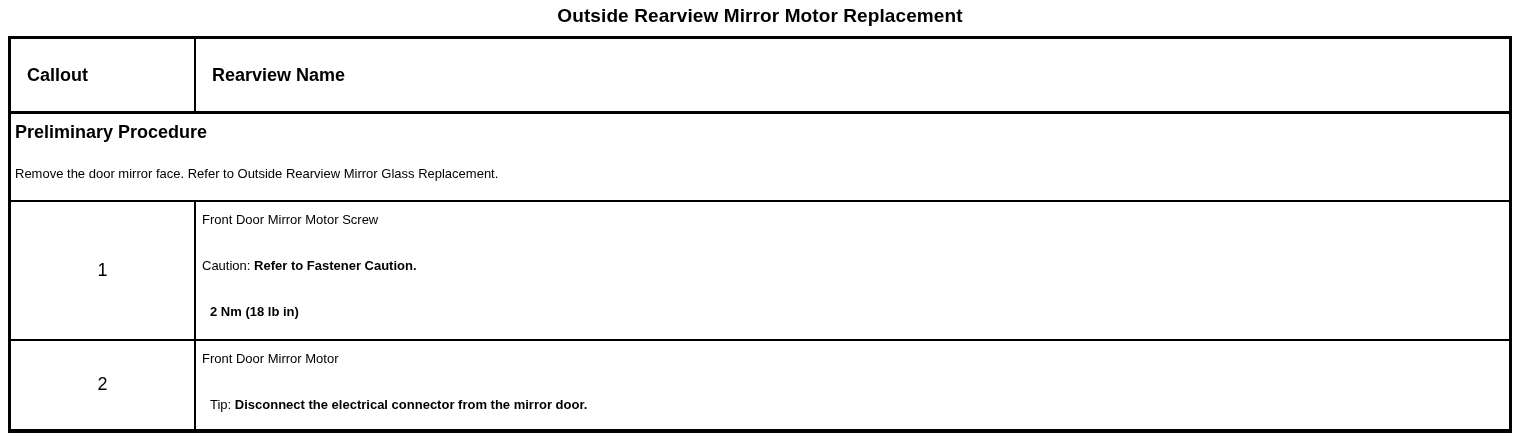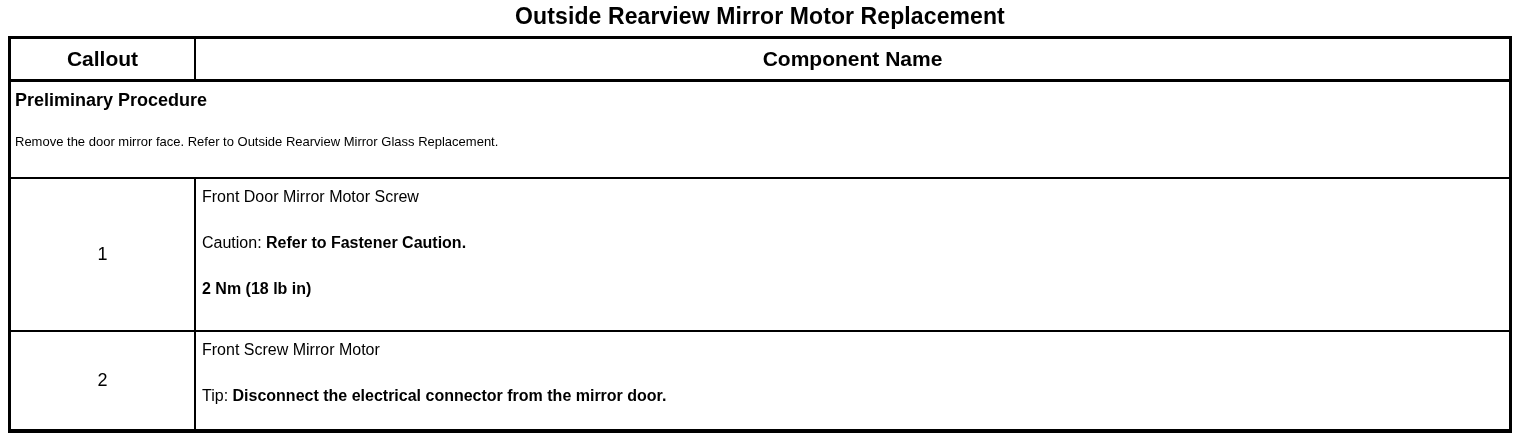--- a/index.html
+++ b/index.html
@@ -17,21 +17,21 @@
 
   .page {
     position: relative;
     width: 1520px;
     height: 442px;
     box-sizing: border-box;
   }
 
   .doc-title {
     text-align: center;
-    font-size: 23px;
+    font-size: 19px;
     font-weight: bold;
     line-height: 24px;
     padding-top: 4px;
     letter-spacing: 0.1px;
   }
 
   .table-wrap {
     margin: 8px 8px 0 8px;
     border: 3px solid #000;
     border-bottom-width: 4px;
@@ -53,26 +53,26 @@
 
   table.proc th,
   table.proc td {
     vertical-align: top;
     padding: 0;
   }
 
   
   tr.head-row th {
     border-bottom: 3px solid #000;
-    font-size: 21px;
+    font-size: 18px;
     font-weight: bold;
     height: 40px;
     line-height: 40px;
-    text-align: center;
-    padding: 0;
+    text-align: left;
+    padding: 16px;
   }
   tr.head-row th.th-callout {
     border-right: 2px solid #000;
   }
 
   
   tr.prelim-row td {
     border-bottom: 2px solid #000;
     padding: 6px 11px 10px 4px;
   }
@@ -96,26 +96,27 @@
     font-size: 18px;
   }
   tr.data-row td.name-cell {
     padding: 6px 4px 8px 6px;
   }
   tr.row-1 td {
     border-bottom: 2px solid #000;
   }
 
   .line {
-    font-size: 16px;
+    font-size: 13px;
     line-height: 24px;
     margin: 0 0 22px 0;
   }
   .line:last-child {
     margin-bottom: 0;
+    margin-left: 8px;
   }
   .lbl {
     font-weight: normal;
   }
   .bold-line {
     font-weight: bold;
   }
   .inline-txt { font-weight: bold; }
 </style>
 </head>
@@ -127,21 +128,21 @@
 
   <div class="table-wrap">
     <table class="proc">
       <colgroup>
         <col class="c-callout">
         <col class="c-name">
       </colgroup>
       <thead>
         <tr class="head-row">
           <th class="th-callout">Callout</th>
-          <th class="th-name">Component Name</th>
+          <th class="th-name">Rearview Name</th>
         </tr>
       </thead>
       <tbody>
         <tr class="prelim-row">
           <td colspan="2">
             <p class="prelim-title">Preliminary Procedure</p>
             <p class="prelim-text">Remove the door mirror face. Refer to Outside Rearview Mirror Glass Replacement.</p>
           </td>
         </tr>
 
@@ -150,21 +151,21 @@
           <td class="name-cell">
             <p class="line">Front Door Mirror Motor Screw</p>
             <p class="line"><span class="lbl">Caution:</span><span class="inline-txt"> Refer to Fastener Caution.</span></p>
             <p class="line bold-line">2 Nm (18 lb in)</p>
           </td>
         </tr>
 
         <tr class="data-row row-2">
           <td class="callout-cell">2</td>
           <td class="name-cell">
-            <p class="line">Front Screw Mirror Motor</p>
+            <p class="line">Front Door Mirror Motor</p>
             <p class="line"><span class="lbl">Tip:</span><span class="inline-txt"> Disconnect the electrical connector from the mirror door.</span></p>
           </td>
         </tr>
       </tbody>
     </table>
   </div>
 
 </div>
 
 </body></html>

